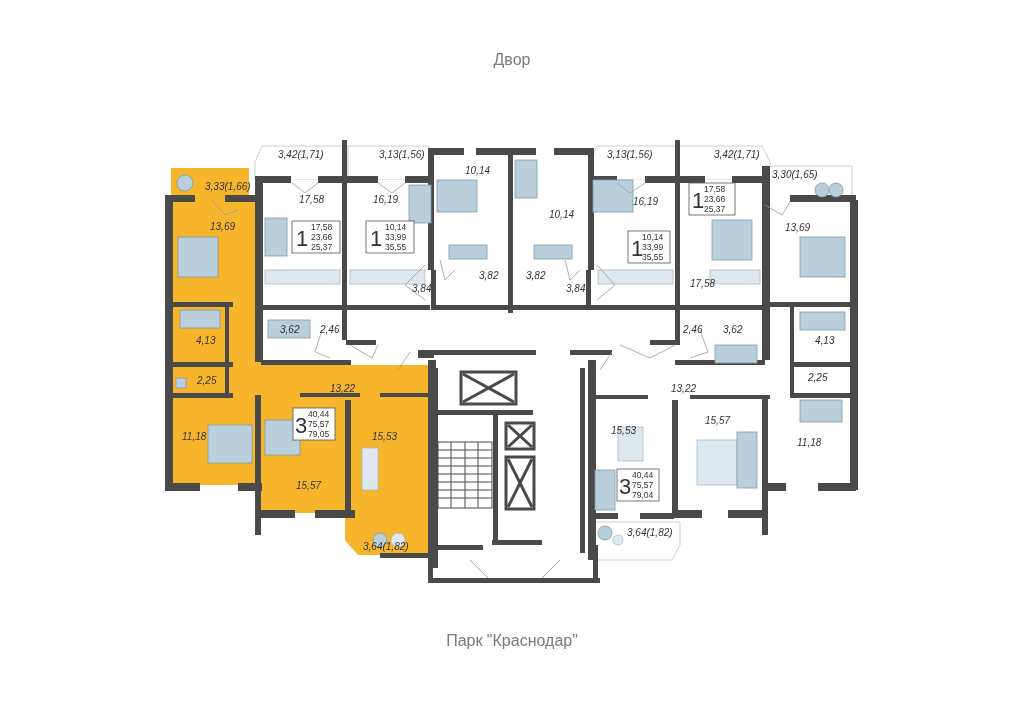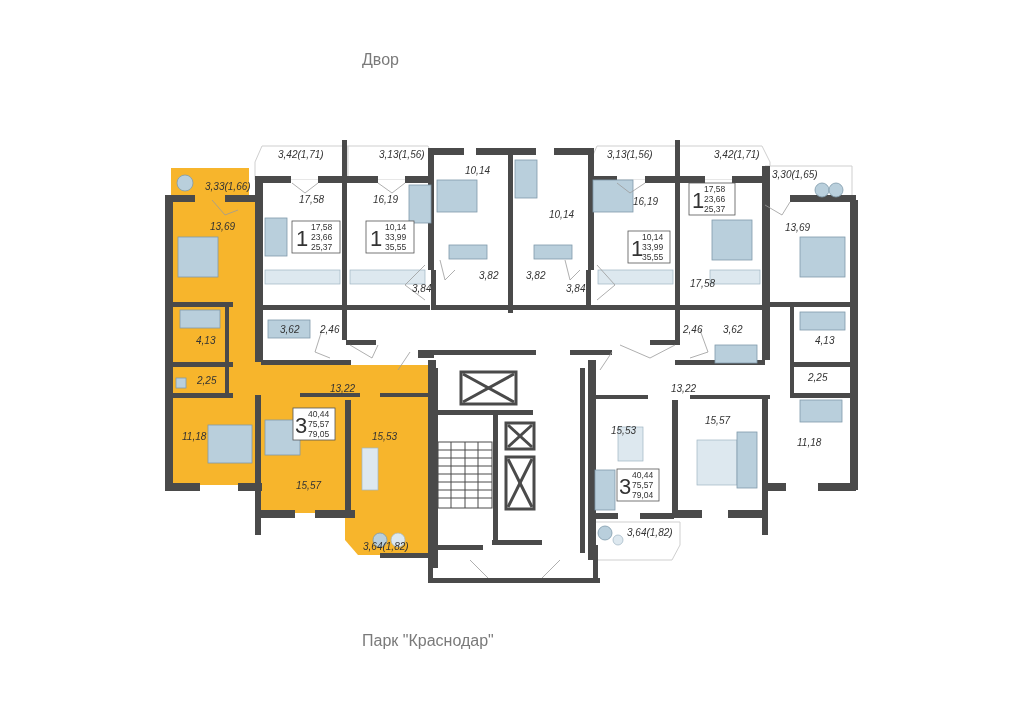--- a/index.html
+++ b/index.html
@@ -1,18 +1,18 @@
 <!DOCTYPE html>
 <html><head>
 <meta charset="utf-8">
 <style>
   html, body { margin: 0; padding: 0; background: #ffffff; }
   body { width: 1024px; height: 724px; position: relative; overflow: hidden;
          font-family: "Liberation Sans", sans-serif; }
-  .compass-label { position: absolute; font-size: 16px; color: #7a7a7a; width: 300px; }
+  .compass-label { position: absolute; font-size: 16px; color: #7a7a7a; text-align: center; width: 300px; }
   #label-top { left: 362px; top: 51px; }
   #label-bottom { left: 362px; top: 632px; }
   svg#plan { position: absolute; left: 0; top: 0; }
   .room-text { font-family: "Liberation Sans", sans-serif; font-style: italic; font-size: 10px; fill: #333; }
   .box-num { font-family: "Liberation Sans", sans-serif; font-size: 22px; fill: #333; }
   .box-val { font-family: "Liberation Sans", sans-serif; font-size: 8.5px; fill: #333; }
   .wall { fill: #4a4a4a; }
   .floor-white { fill: #ffffff; }
   .floor-yellow { fill: #f7b52c; }
   .floor-balcony { fill: #ffffff; stroke: #cfcfcf; stroke-width: 1; }

